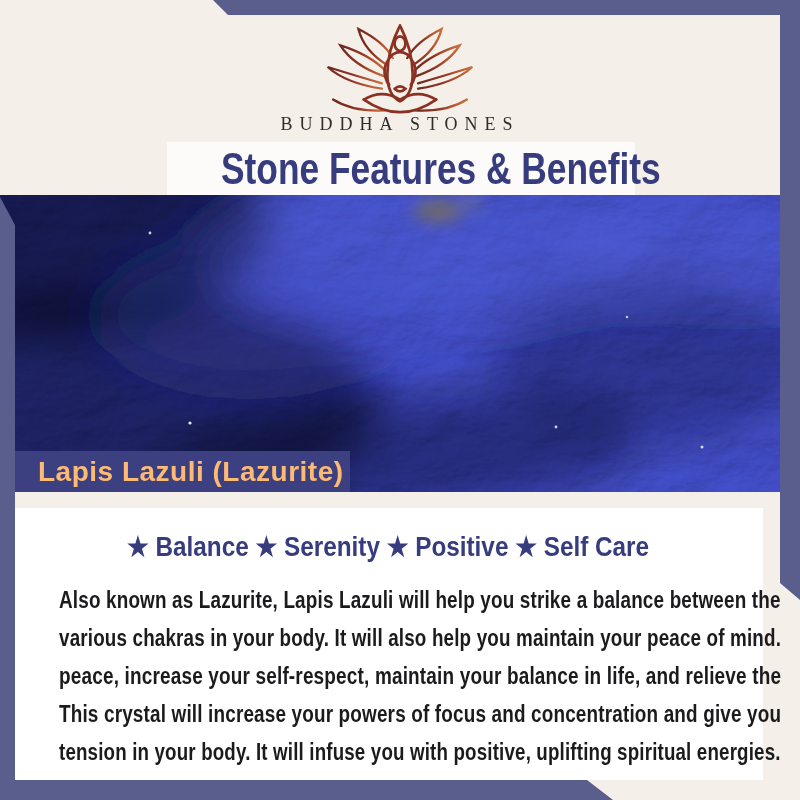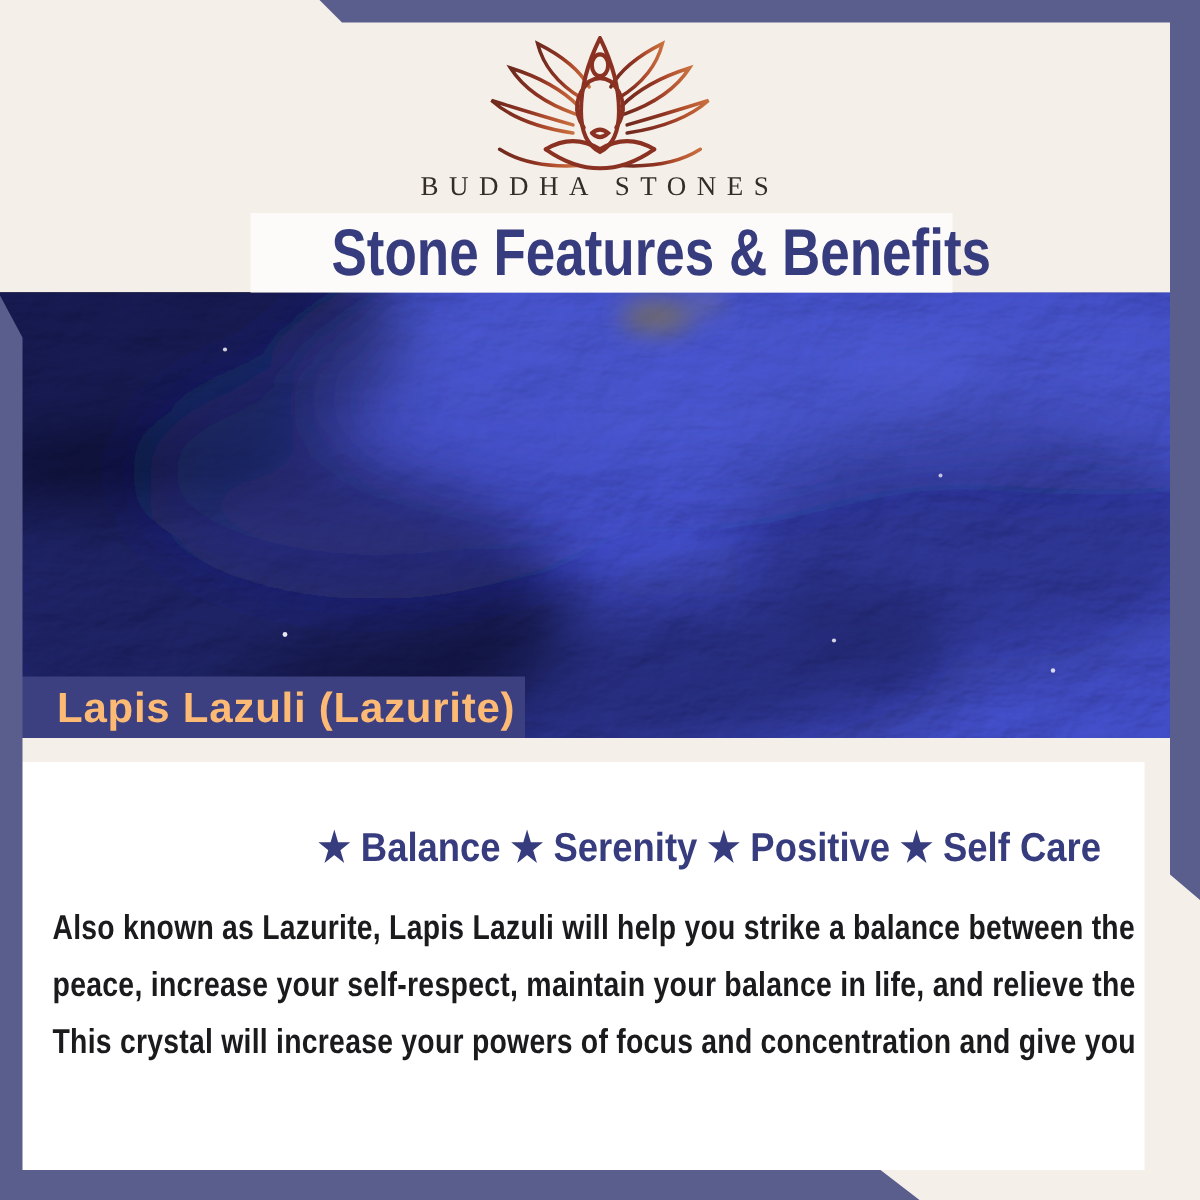--- a/index.html
+++ b/index.html
@@ -42,27 +42,27 @@
   }
   .caption-label .caption-text{
     display:block;padding-left:38px;line-height:41px;font-size:28px;font-weight:bold;
     color:#fdba74;letter-spacing:.5px;white-space:nowrap;
   }
 
   .panel{
     position:absolute;left:14px;top:508px;width:749px;height:272px;
     background:var(--panel_bg);z-index:2;
   }
-  .benefits-line{margin-top:41px;text-align:right;height:32px;}
+  .benefits-line{margin-top:23px;text-align:center;height:32px;}
   .benefits-line span{
     display:inline-block;white-space:nowrap;transform-origin:center center;
     font-size:27px;font-weight:bold;color:var(--navy);line-height:32px;
   }
   .para{margin:18px 0 0 21px;width:725px;}
-  .pline{height:38px;line-height:38px;}
+  .pline{height:38px;line-height:38px;margin-left:24px;}
   .pline span{
     display:inline-block;white-space:nowrap;transform-origin:left center;
     font-size:23px;font-weight:bold;color:var(--text_dark);letter-spacing:.2px;
   }
 </style>
 </head>
 <body>
 
 <div id="canvas">
 
@@ -148,22 +148,24 @@
   <div class="caption-label">
     <span class="caption-text">Lapis Lazuli (Lazurite)</span>
   </div>
 
   <div class="panel">
     <div class="benefits-line">
       <span style="transform: scaleX(0.9);">★ Balance ★ Serenity ★ Positive ★ Self Care</span>
     </div>
     <div class="para">
       <div class="pline"><span style="transform: scaleX(0.8214);">Also known as Lazurite, Lapis Lazuli will help you strike a balance between the</span></div>
+      <div class="pline"><span style="transform: scaleX(0.8186);">various chakras in your body. It will also help you maintain your peace of mind.</span></div>
       <div class="pline"><span style="transform: scaleX(0.8251);">peace, increase your self-respect, maintain your balance in life, and relieve the</span></div>
       <div class="pline"><span style="transform: scaleX(0.8223);">This crystal will increase your powers of focus and concentration and give you</span></div>
+      <div class="pline"><span style="transform: scaleX(0.8149);">tension in your body. It will infuse you with positive, uplifting spiritual energies.</span></div>
     </div>
   </div>
 
   <svg class="ribbons" width="800" height="800" viewBox="0 0 800 800">
     <polygon points="213,0 800,0 800,600 780,583 780,15 228,15" fill="#5a5e8d"></polygon>
     <polygon points="0,197 15,225 15,780 587,780 613,800 0,800" fill="#5a5e8d"></polygon>
   </svg>
 
 </div>
 

